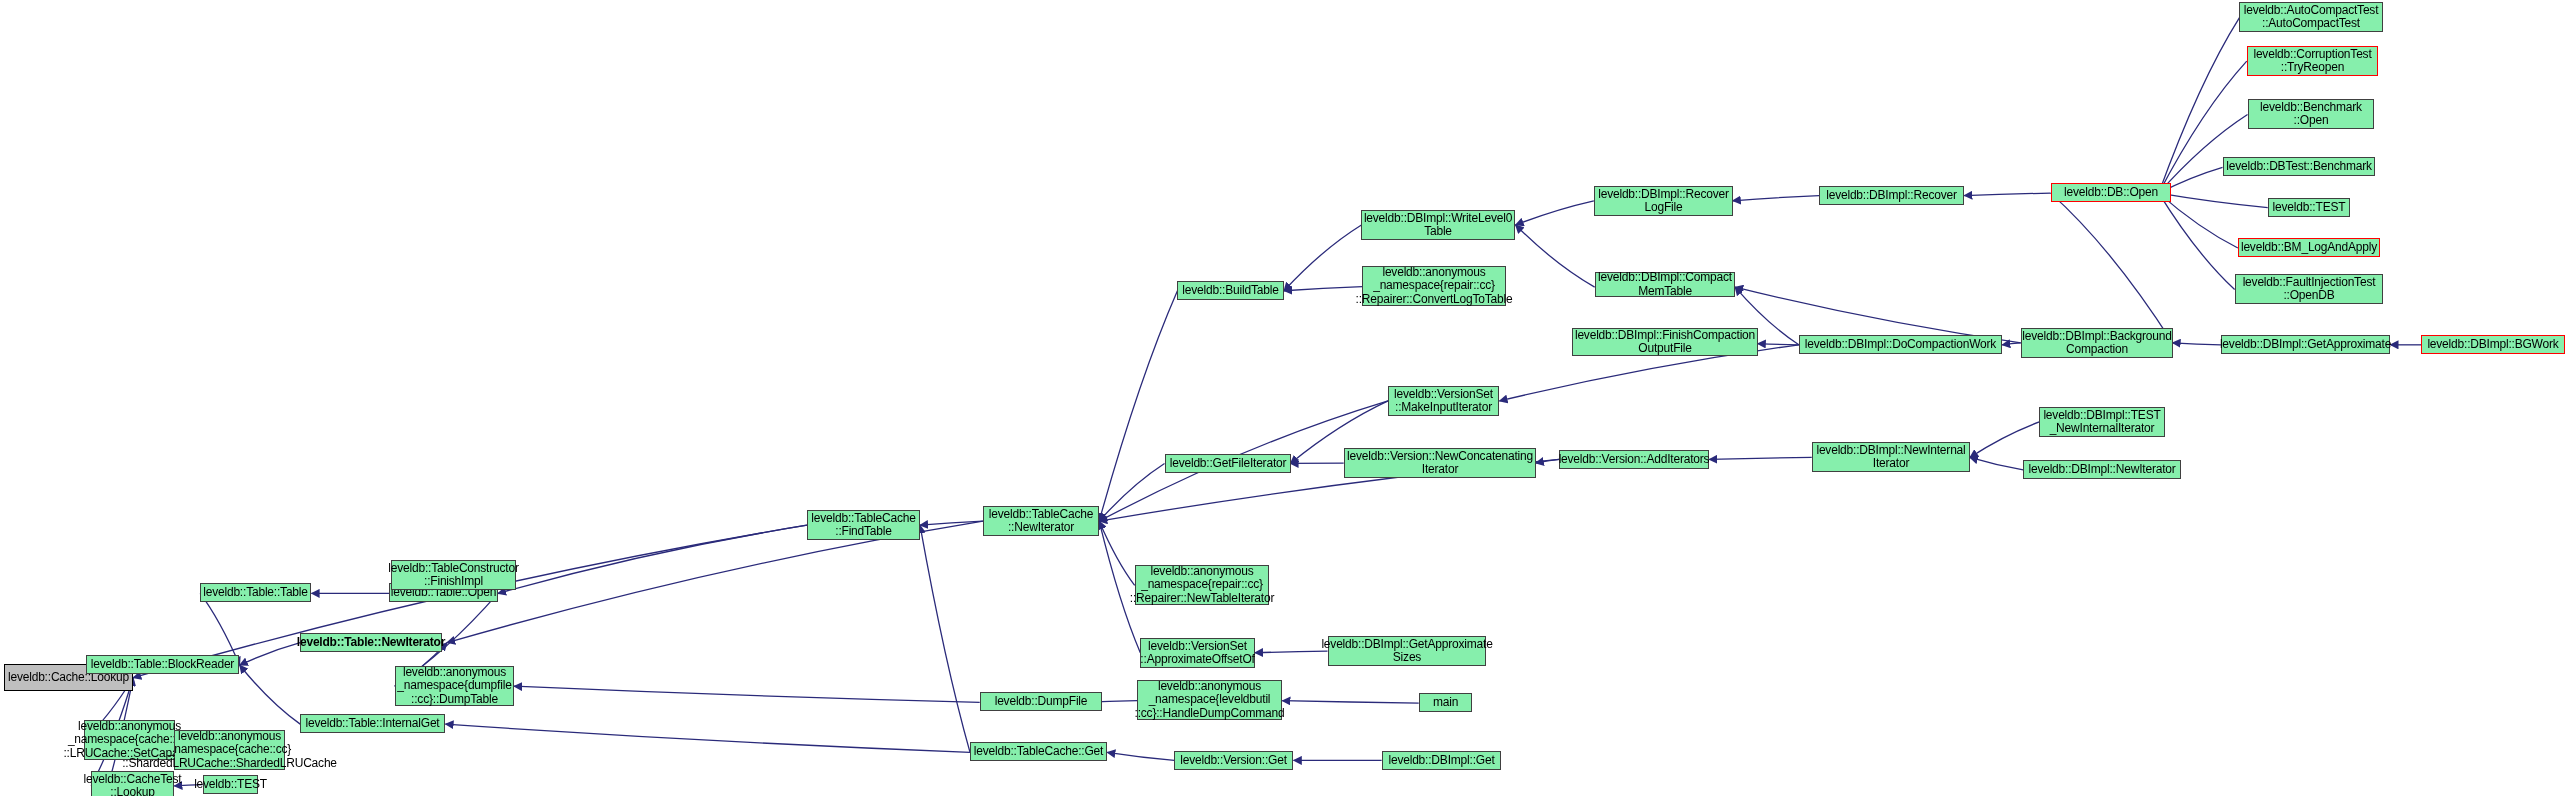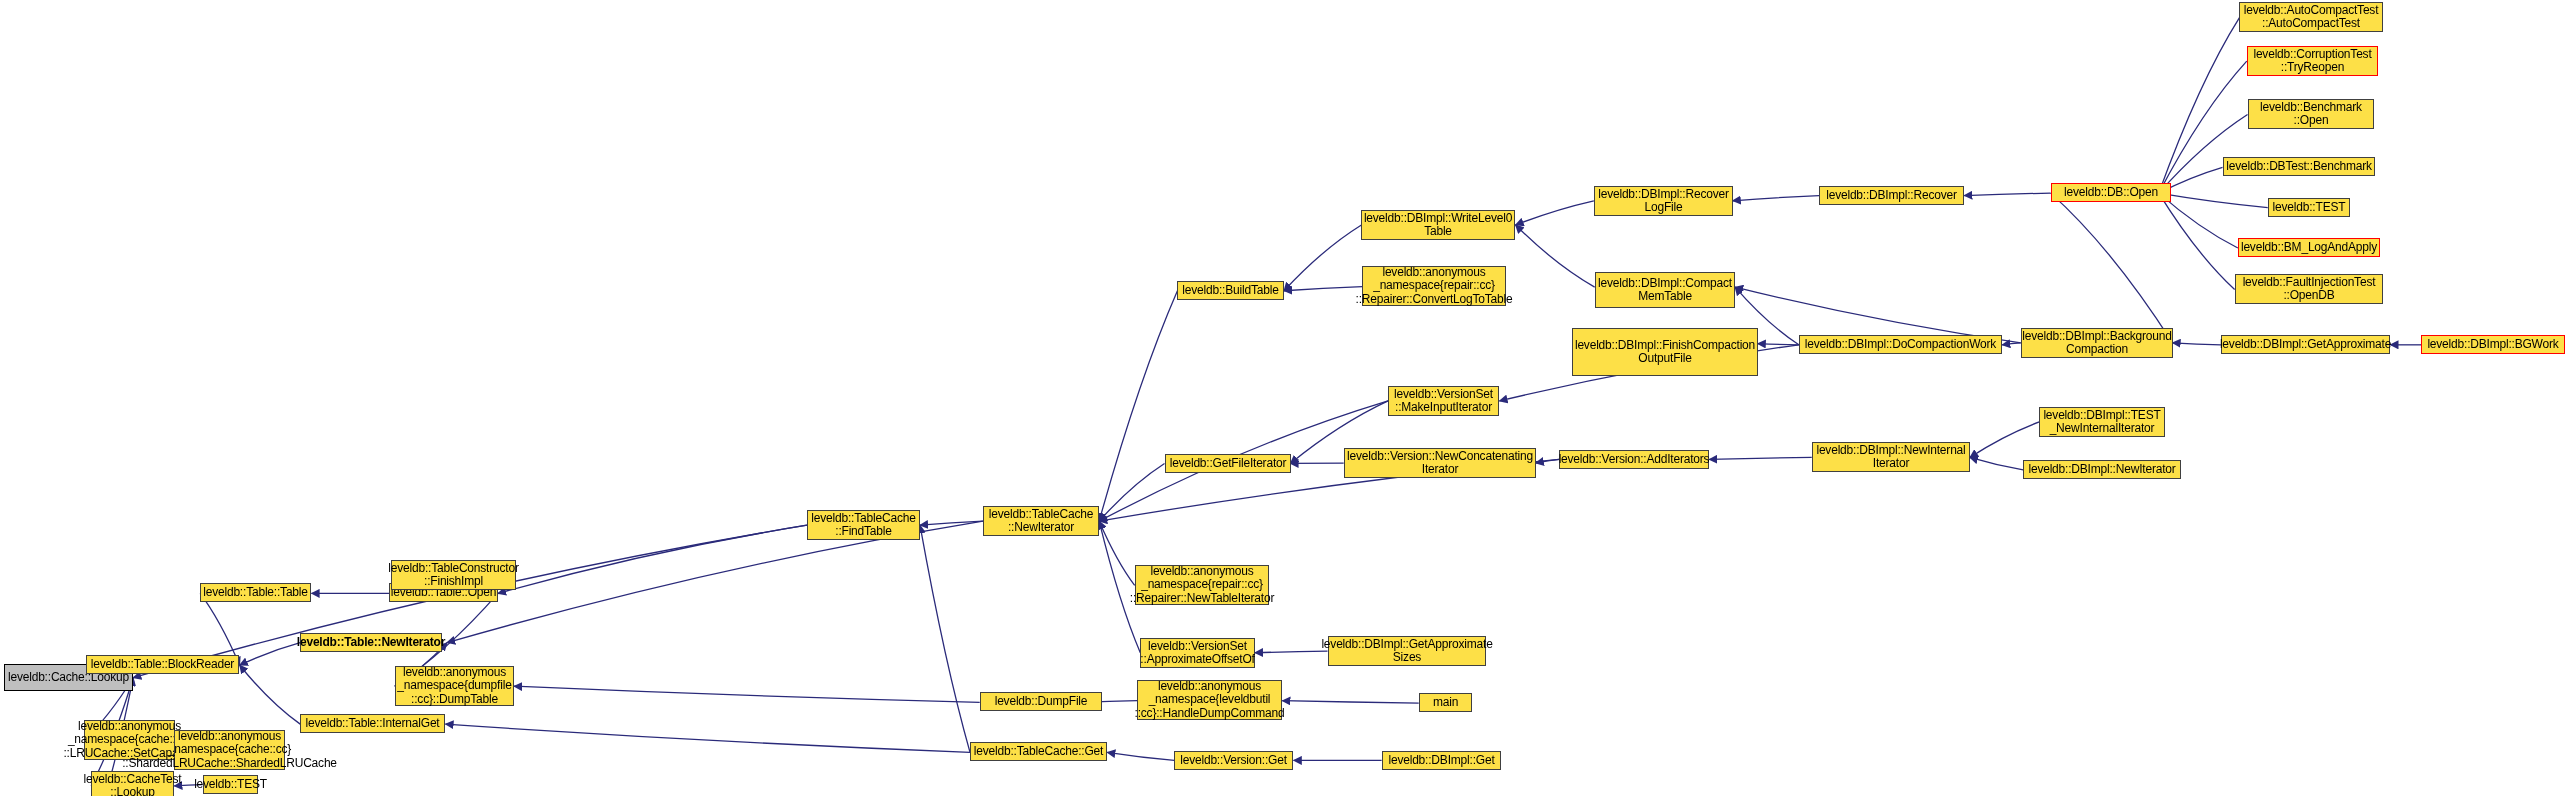--- a/index.html
+++ b/index.html
@@ -3,21 +3,21 @@
 <meta charset="utf-8">
 <title>leveldb::Cache::Lookup caller graph</title>
 <style>
   html,body{margin:0;padding:0;background:#ffffff;}
   body{font-family:"Liberation Sans","DejaVu Sans",sans-serif;}
   #canvas{position:relative;width:2576px;height:797px;background:#ffffff;overflow:hidden;}
   #edges{position:absolute;left:0;top:0;width:2576px;height:797px;}
   .node{
     position:absolute;
     box-sizing:border-box;
-    background:#fde047;
+    background:#86efac;
     border:0.8px solid #404040;
     display:flex;
     align-items:center;
     justify-content:center;
     text-align:center;
     color:#000000;
     font-size:12px;
     line-height:1.12;
     letter-spacing:-0.2px;
     white-space:pre-line;
@@ -152,23 +152,23 @@
       <div class="node thick" style="left: 2023px; top: 460px; width: 158px; height: 19.4px;">leveldb::DBImpl::NewIterator</div>
       <div class="node thick" style="left: 1177px; top: 281px; width: 107px; height: 19.4px;">leveldb::BuildTable</div>
       <div class="node thick" style="left: 1362px; top: 266px; width: 144px; height: 40px;">leveldb::anonymous
 _namespace{repair::cc}
 ::Repairer::ConvertLogToTable</div>
       <div class="node thick" style="left: 1361px; top: 210px; width: 154px; height: 30px;">leveldb::DBImpl::WriteLevel0
 Table</div>
       <div class="node thick" style="left: 1594px; top: 186px; width: 139px; height: 30px;">leveldb::DBImpl::Recover
 LogFile</div>
       <div class="node thick" style="left: 1819px; top: 186px; width: 145px; height: 19.4px;">leveldb::DBImpl::Recover</div>
-      <div class="node thick" style="left: 1595px; top: 272px; width: 140px; height: 36px;">leveldb::DBImpl::Compact
+      <div class="node thick" style="left: 1595px; top: 272px; width: 140px; height: 25px;">leveldb::DBImpl::Compact
 MemTable</div>
-      <div class="node thick" style="left: 1572px; top: 328px; width: 186px; height: 48px;">leveldb::DBImpl::FinishCompaction
+      <div class="node thick" style="left: 1572px; top: 328px; width: 186px; height: 28px;">leveldb::DBImpl::FinishCompaction
 OutputFile</div>
       <div class="node thick" style="left: 1799px; top: 335px; width: 203px; height: 19.4px;">leveldb::DBImpl::DoCompactionWork</div>
       <div class="node thick" style="left: 2021px; top: 328px; width: 152px; height: 30px;">leveldb::DBImpl::Background
 Compaction</div>
       <div class="node thick" style="left: 2221px; top: 335px; width: 169px; height: 19.4px;">leveldb::DBImpl::GetApproximate</div>
       <div class="node red" style="left: 2421px; top: 335px; width: 144px; height: 19.4px;">leveldb::DBImpl::BGWork</div>
       <div class="node red" style="left: 2051px; top: 183px; width: 120px; height: 19.4px;">leveldb::DB::Open</div>
       <div class="node thick" style="left: 2239px; top: 2.4px; width: 144px; height: 30px;">leveldb::AutoCompactTest
 ::AutoCompactTest</div>
       <div class="node red" style="left: 2247px; top: 46px; width: 131px; height: 30px;">leveldb::CorruptionTest

